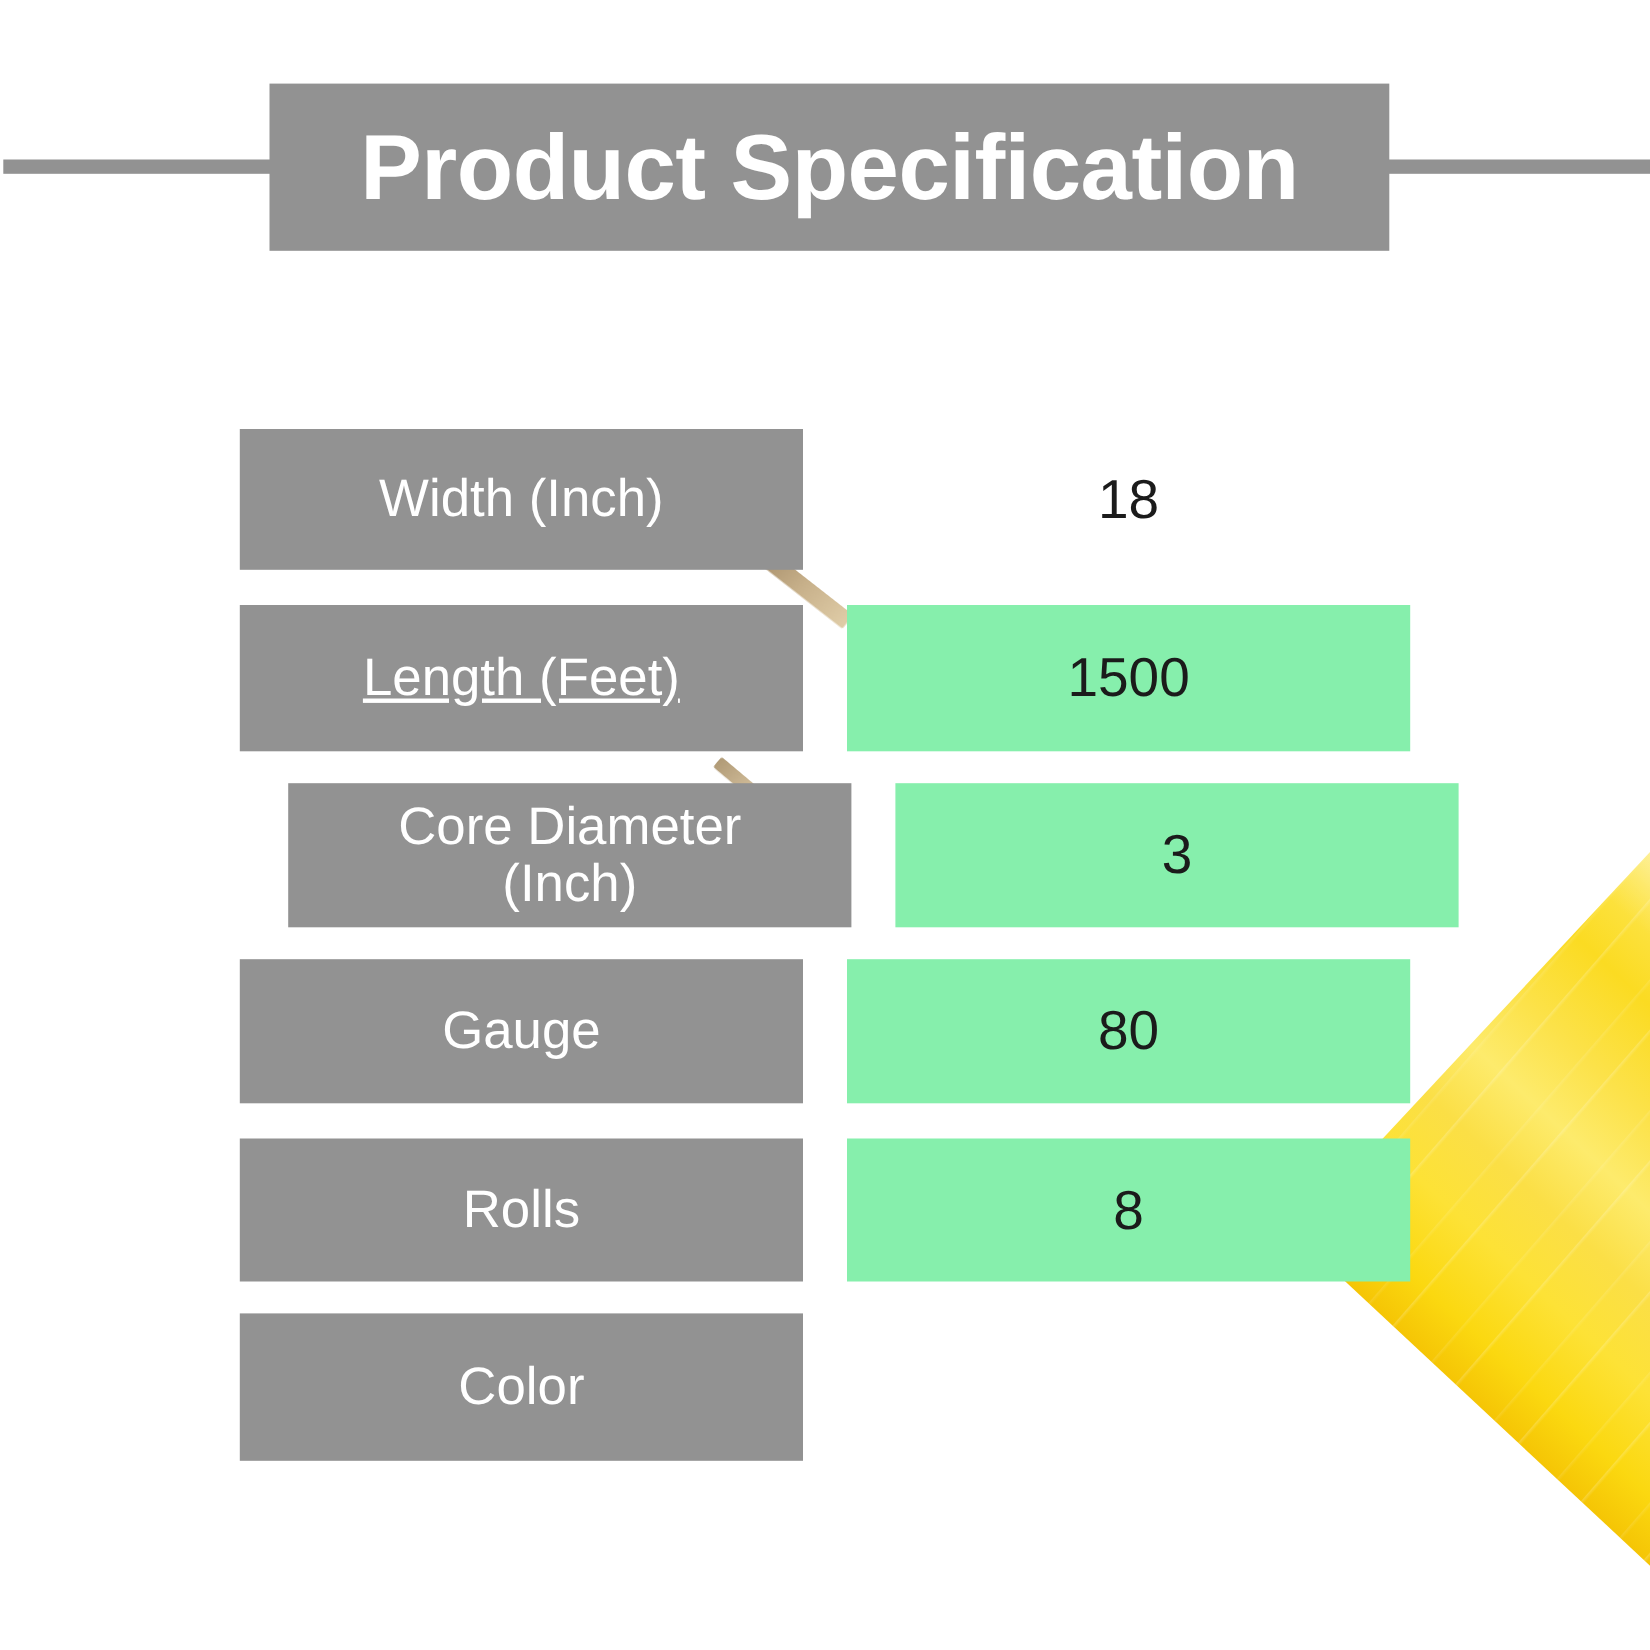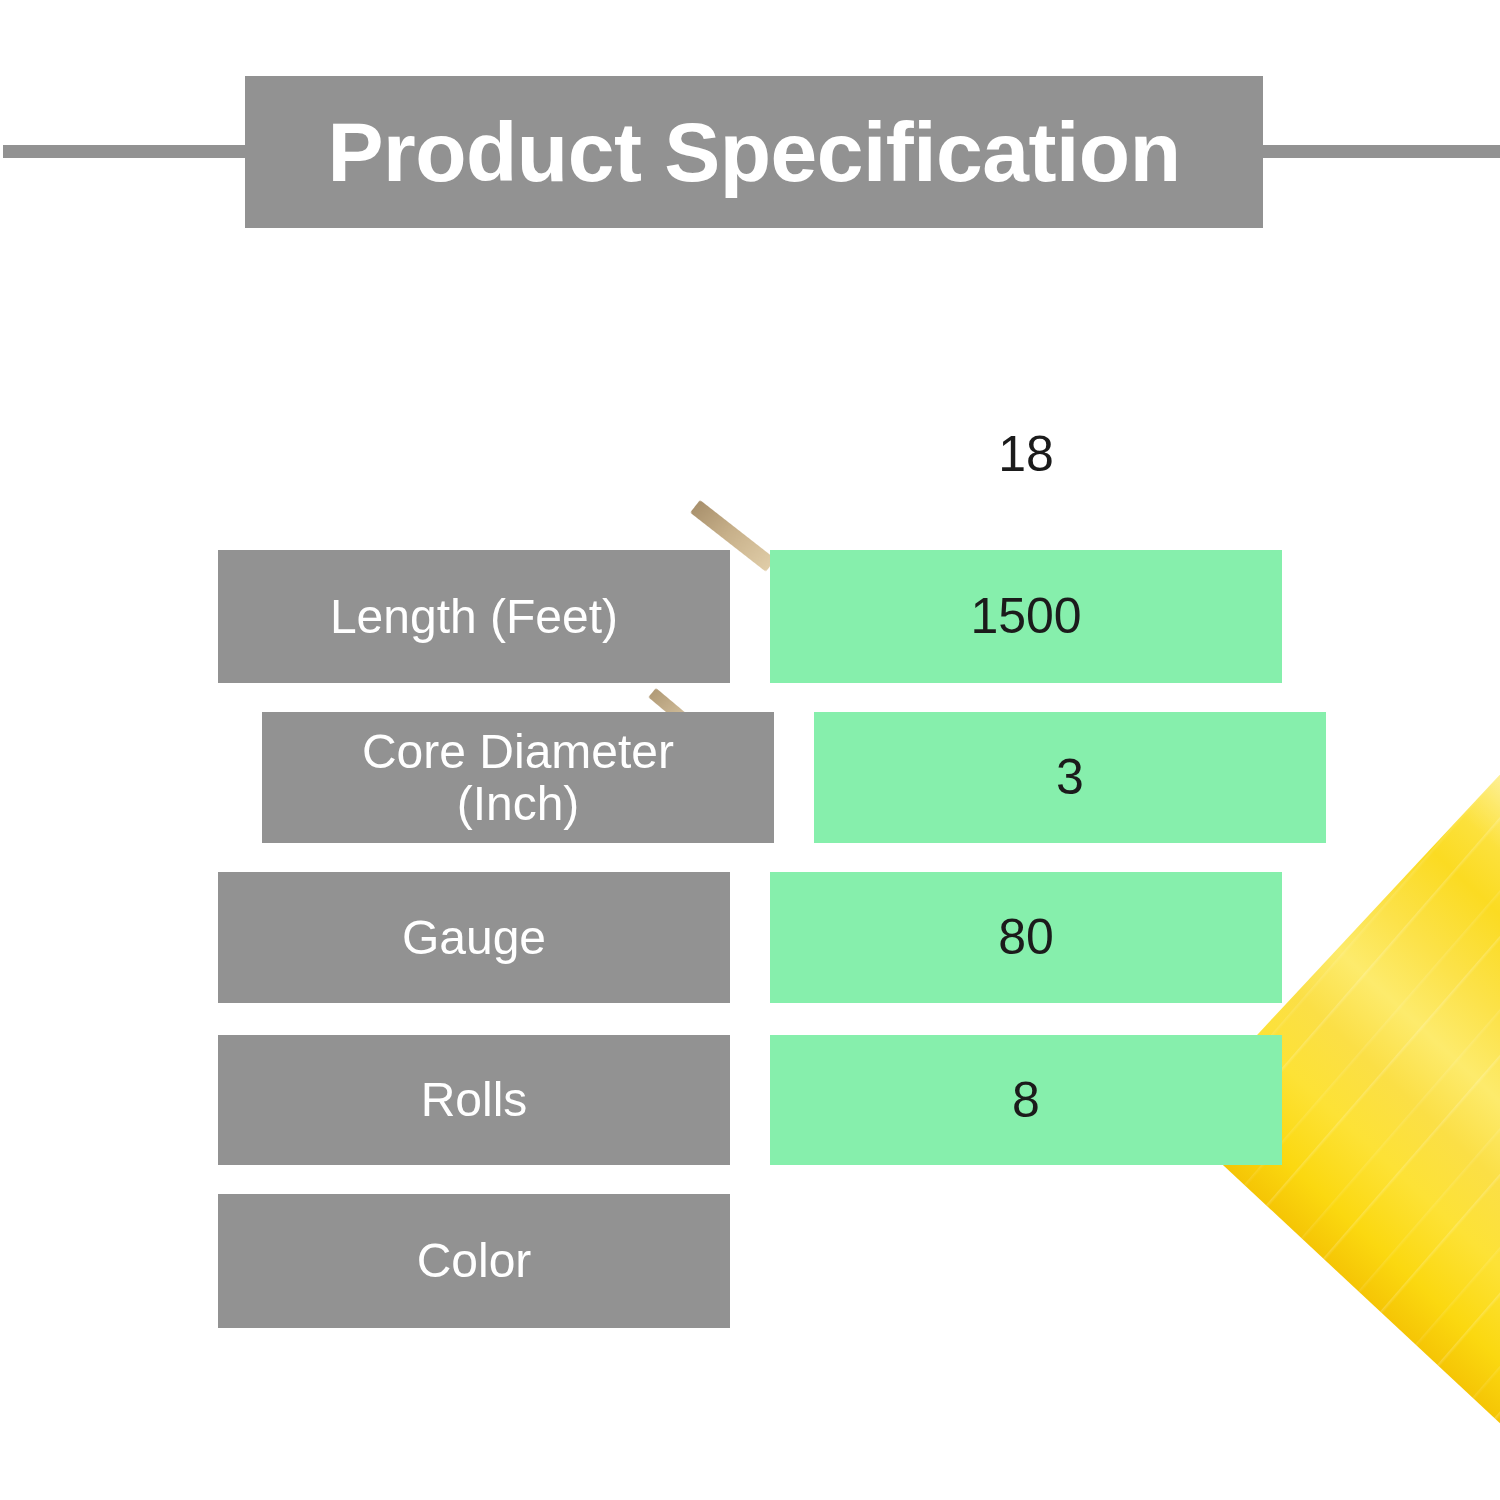--- a/index.html
+++ b/index.html
@@ -256,24 +256,25 @@
 
   <div class="header">
     <div class="header-rule"></div>
     <div class="header-banner">
       <div class="header-title">Product Specification</div>
     </div>
   </div>
 
   <div class="spec-table" id="spec-table">
       <div class="spec-row" style="top: 390px; height: 128px;">
+        <div class="label-cell" style="top: 0px; height: 128px;">Width (Inch)</div>
         <div class="value-cell plain" style="top: 0px; height: 128px;">18</div>
       </div>
       <div class="spec-row" style="top: 550px; height: 133px;">
-        <div class="label-cell" style="top: 0px; height: 133px;">Length (Feet)</div>
+        <div class="label-cell" style="top: 0px; height: 133px; text-decoration: underline;">Length (Feet)</div>
         <div class="value-cell boxed" style="top: 0px; height: 133px;">1500</div>
       </div>
       <div class="spec-row" style="top: 712px; height: 131px; margin-left: 44px;">
         <div class="label-cell" style="top: 0px; height: 131px;">Core Diameter<br>(Inch)</div>
         <div class="value-cell boxed" style="top: 0px; height: 131px;">3</div>
       </div>
       <div class="spec-row" style="top: 872px; height: 131px;">
         <div class="label-cell" style="top: 0px; height: 131px;">Gauge</div>
         <div class="value-cell boxed" style="top: 0px; height: 131px;">80</div>
       </div>

